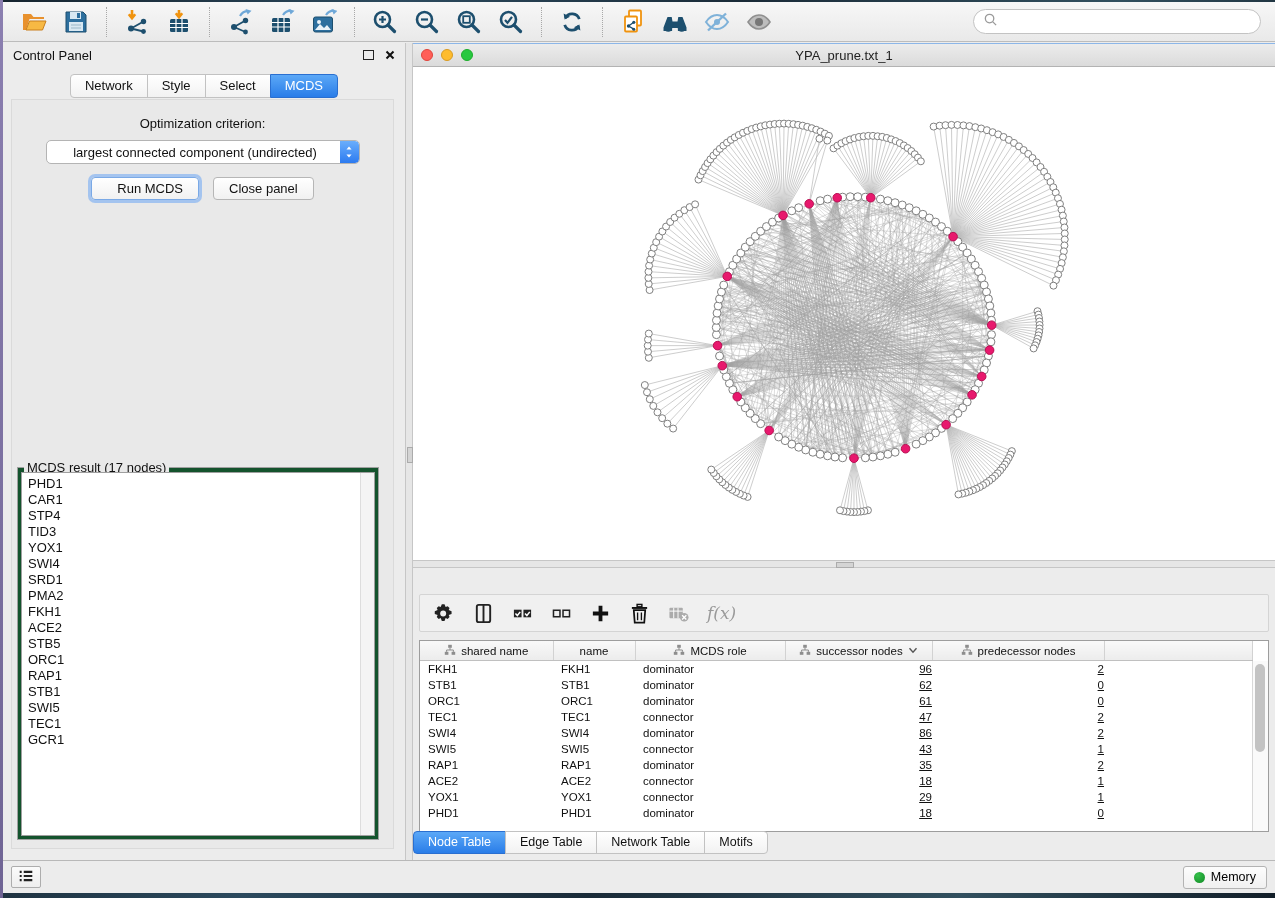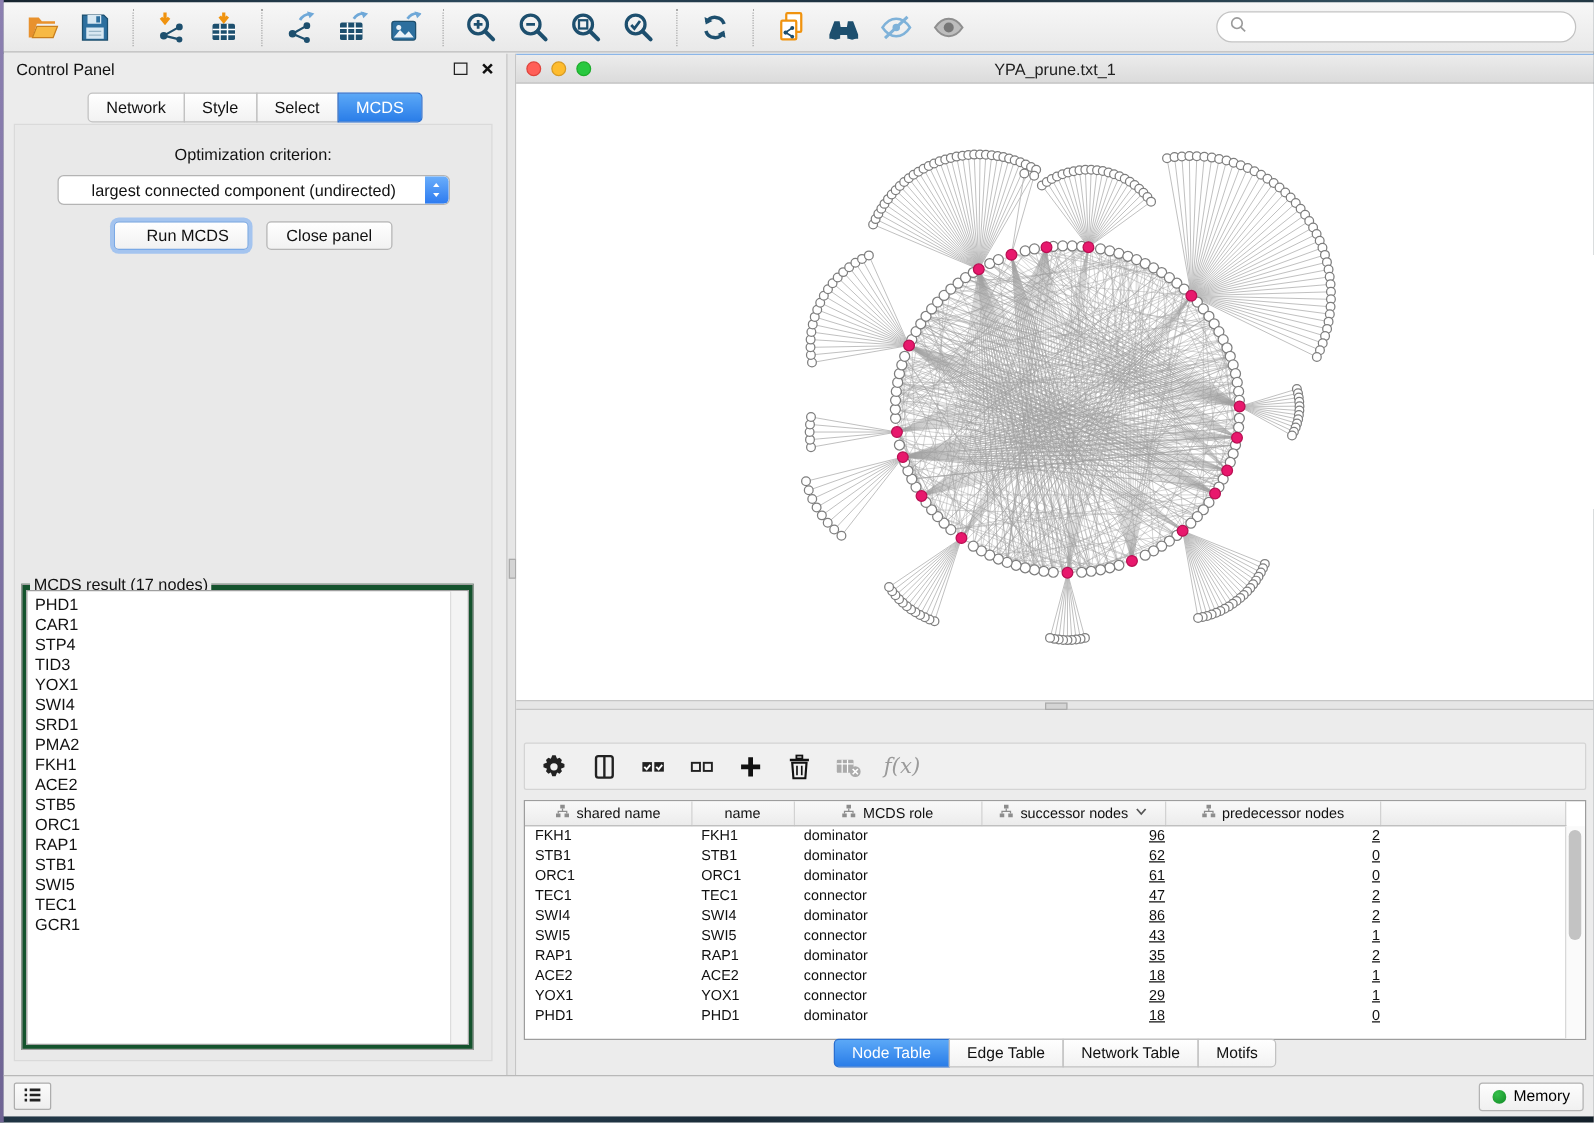--- a/index.html
+++ b/index.html
@@ -96,21 +96,21 @@
     border:1px solid #9d9d9d;overflow:hidden;box-sizing:border-box;}
   table.data{border-collapse:collapse;table-layout:fixed;width:calc(100% - 15px);}
   table.data th{height:19px;background:linear-gradient(#f9f9f9,#ececec);border-right:1px solid #d2d2d2;
     border-bottom:1px solid #c0c0c0;font-weight:normal;font-size:11.5px;padding:0;}
   .th-inner{display:flex;align-items:center;justify-content:center;gap:5px;padding:0 4px;}
   .th-inner svg{flex:0 0 auto;}
   table.data td{height:16px;font-size:11.5px;padding:0 0 0 8px;white-space:nowrap;overflow:hidden;}
   td.num{text-align:right;padding:0 11px 0 0;text-decoration:underline;}
   .t-scrollbar{position:absolute;top:20px;bottom:0;right:0;width:15px;background:#fafafa;border-left:1px solid #d8d8d8;}
   .t-thumb{position:absolute;top:3px;left:2px;width:10px;height:88px;background:#c3c3c3;border-radius:5px;}
-  .tp-tabs{position:absolute;bottom:6px;left:0;right:0;display:flex;justify-content:center;}
+  .tp-tabs{position:absolute;bottom:6px;left:0;right:0;display:flex;}
   .tp-tabs .tab{font-size:12.5px;height:21px;line-height:21px;}
 
   
   .status-bar{position:absolute;left:0;right:0;bottom:0;height:33px;box-sizing:border-box;background:#ececec;
     border-top:1px solid #b8b8b8;display:flex;align-items:center;padding:0 8px;}
   .list-btn{width:30px;height:22px;border:1px solid #adadad;background:linear-gradient(#fbfbfb,#eeeeee);
     display:flex;align-items:center;justify-content:center;border-radius:2px;padding:0;}
   .list-btn svg{width:18px;height:18px;}
   .memory-btn{margin-left:auto;height:23px;display:flex;align-items:center;gap:6px;padding:0 10px;
     border:1px solid #b3b3b3;border-radius:3px;background:linear-gradient(#fdfdfd,#f0f0f0);

